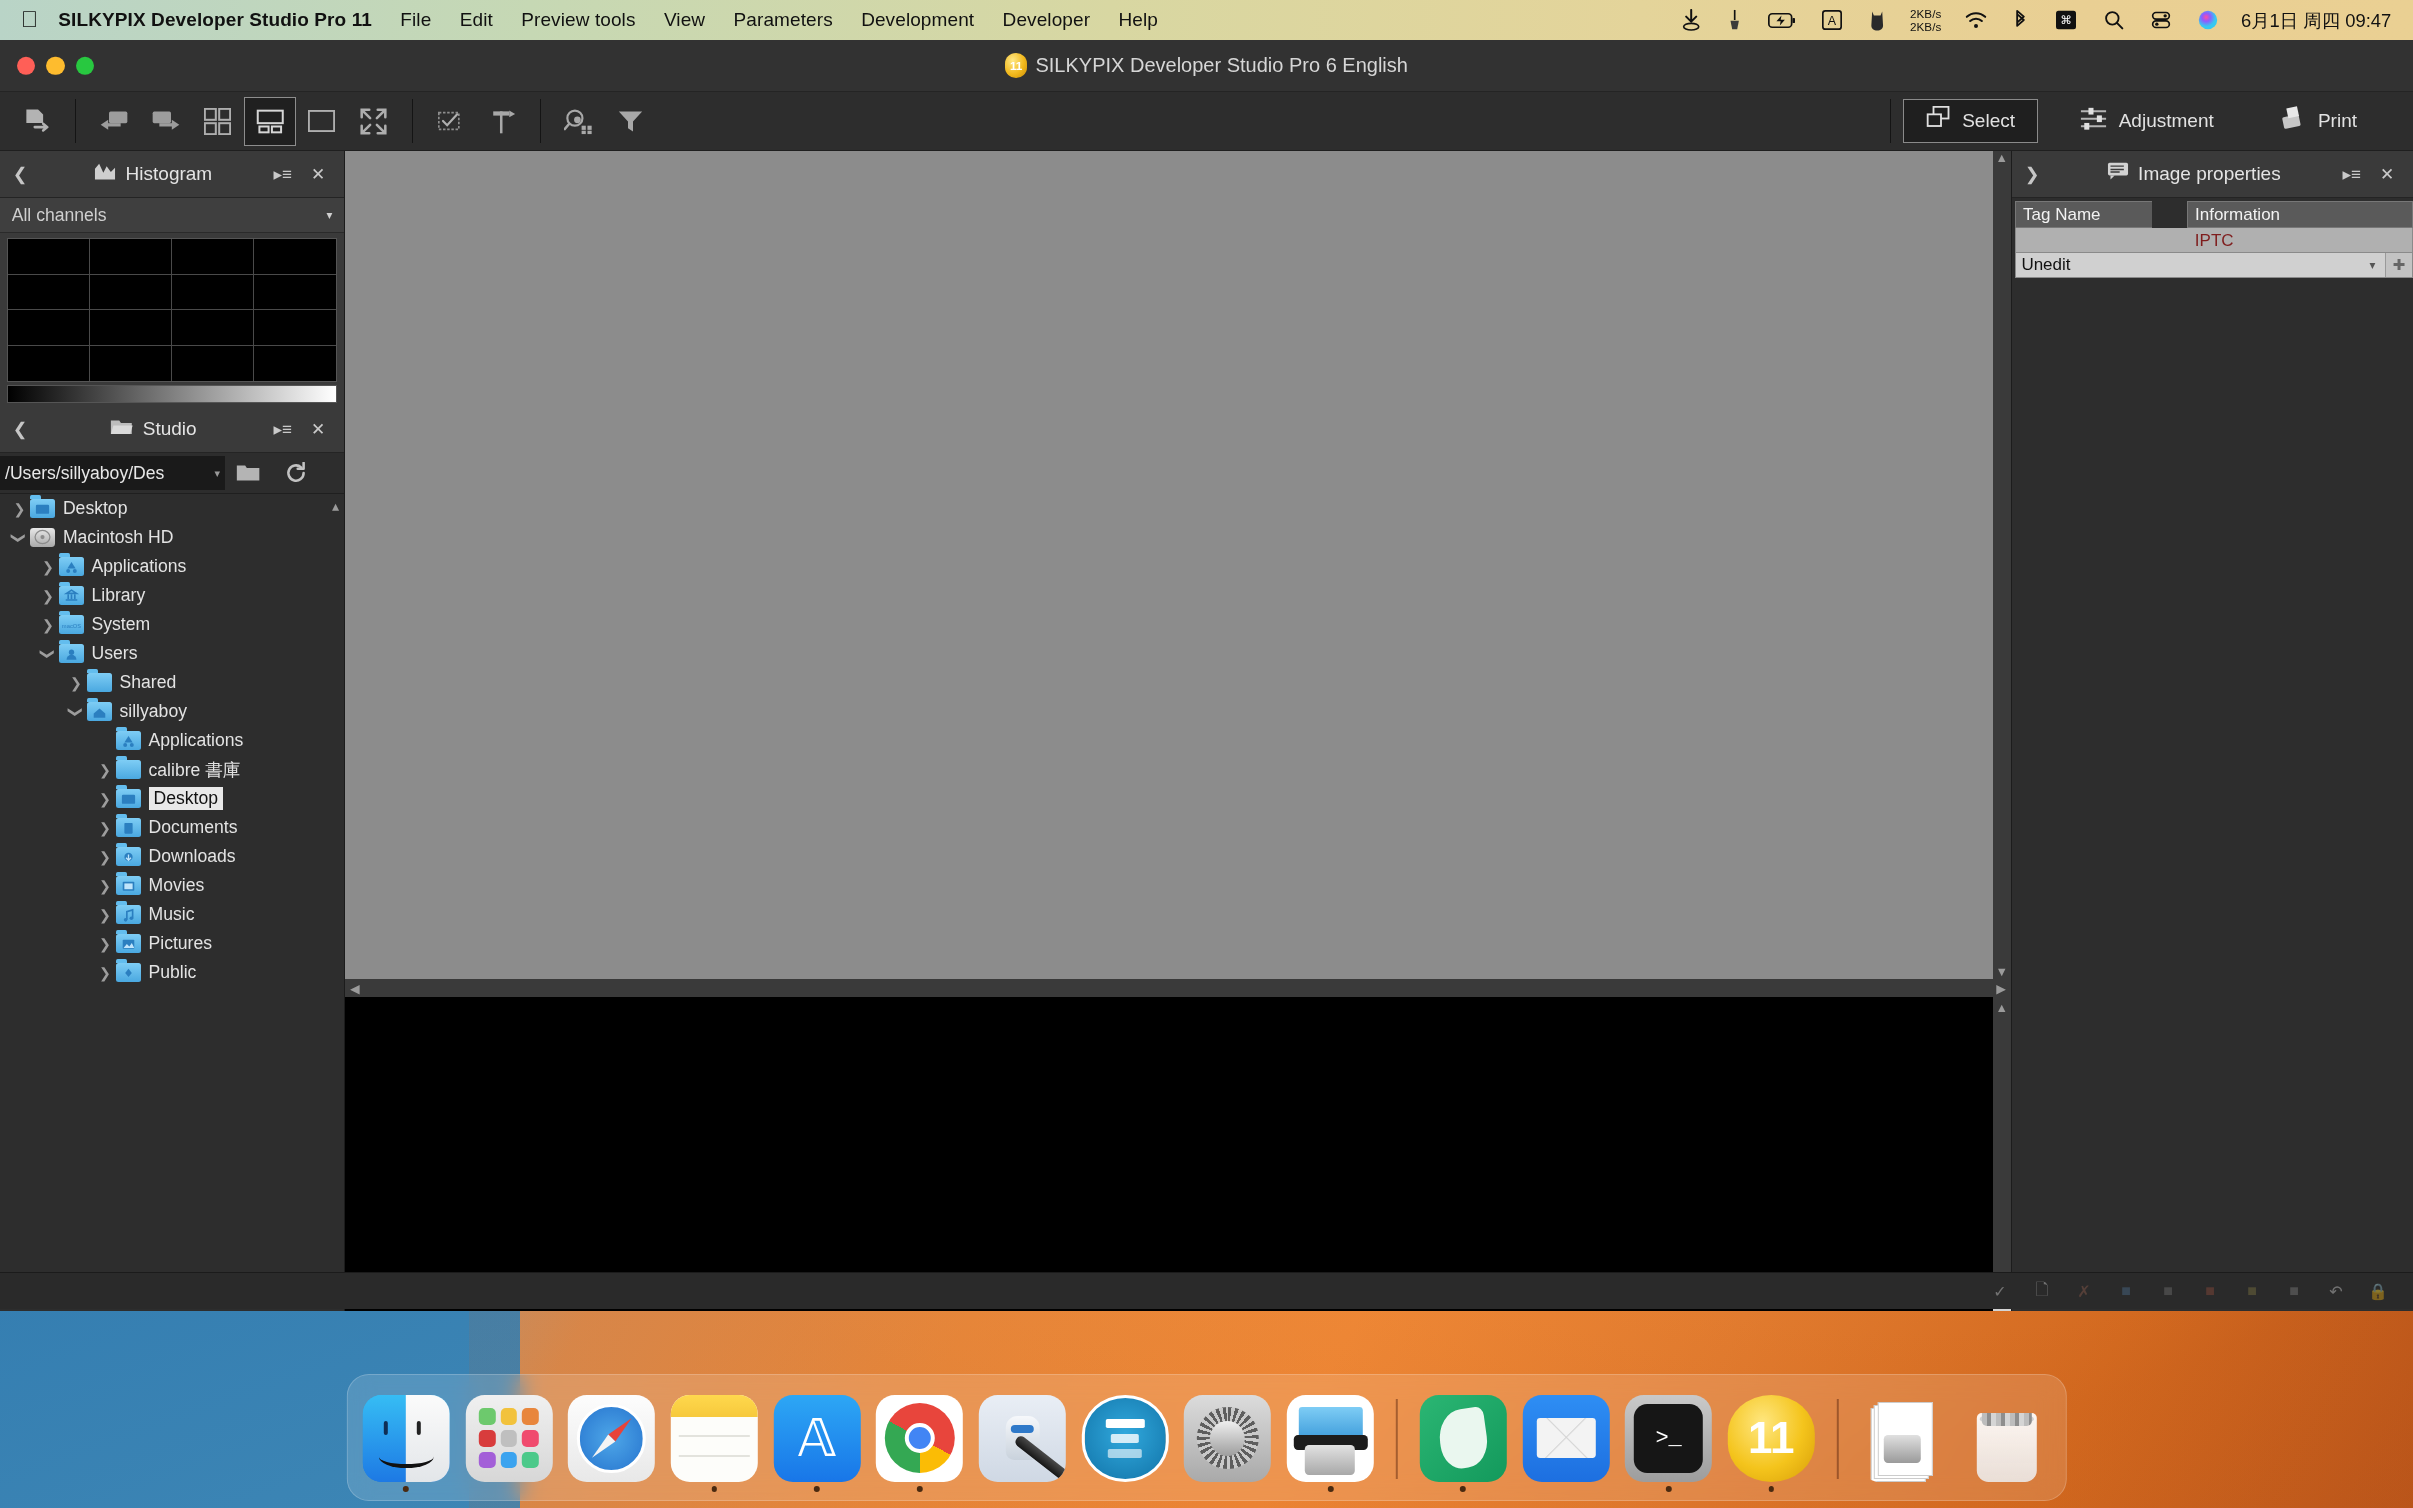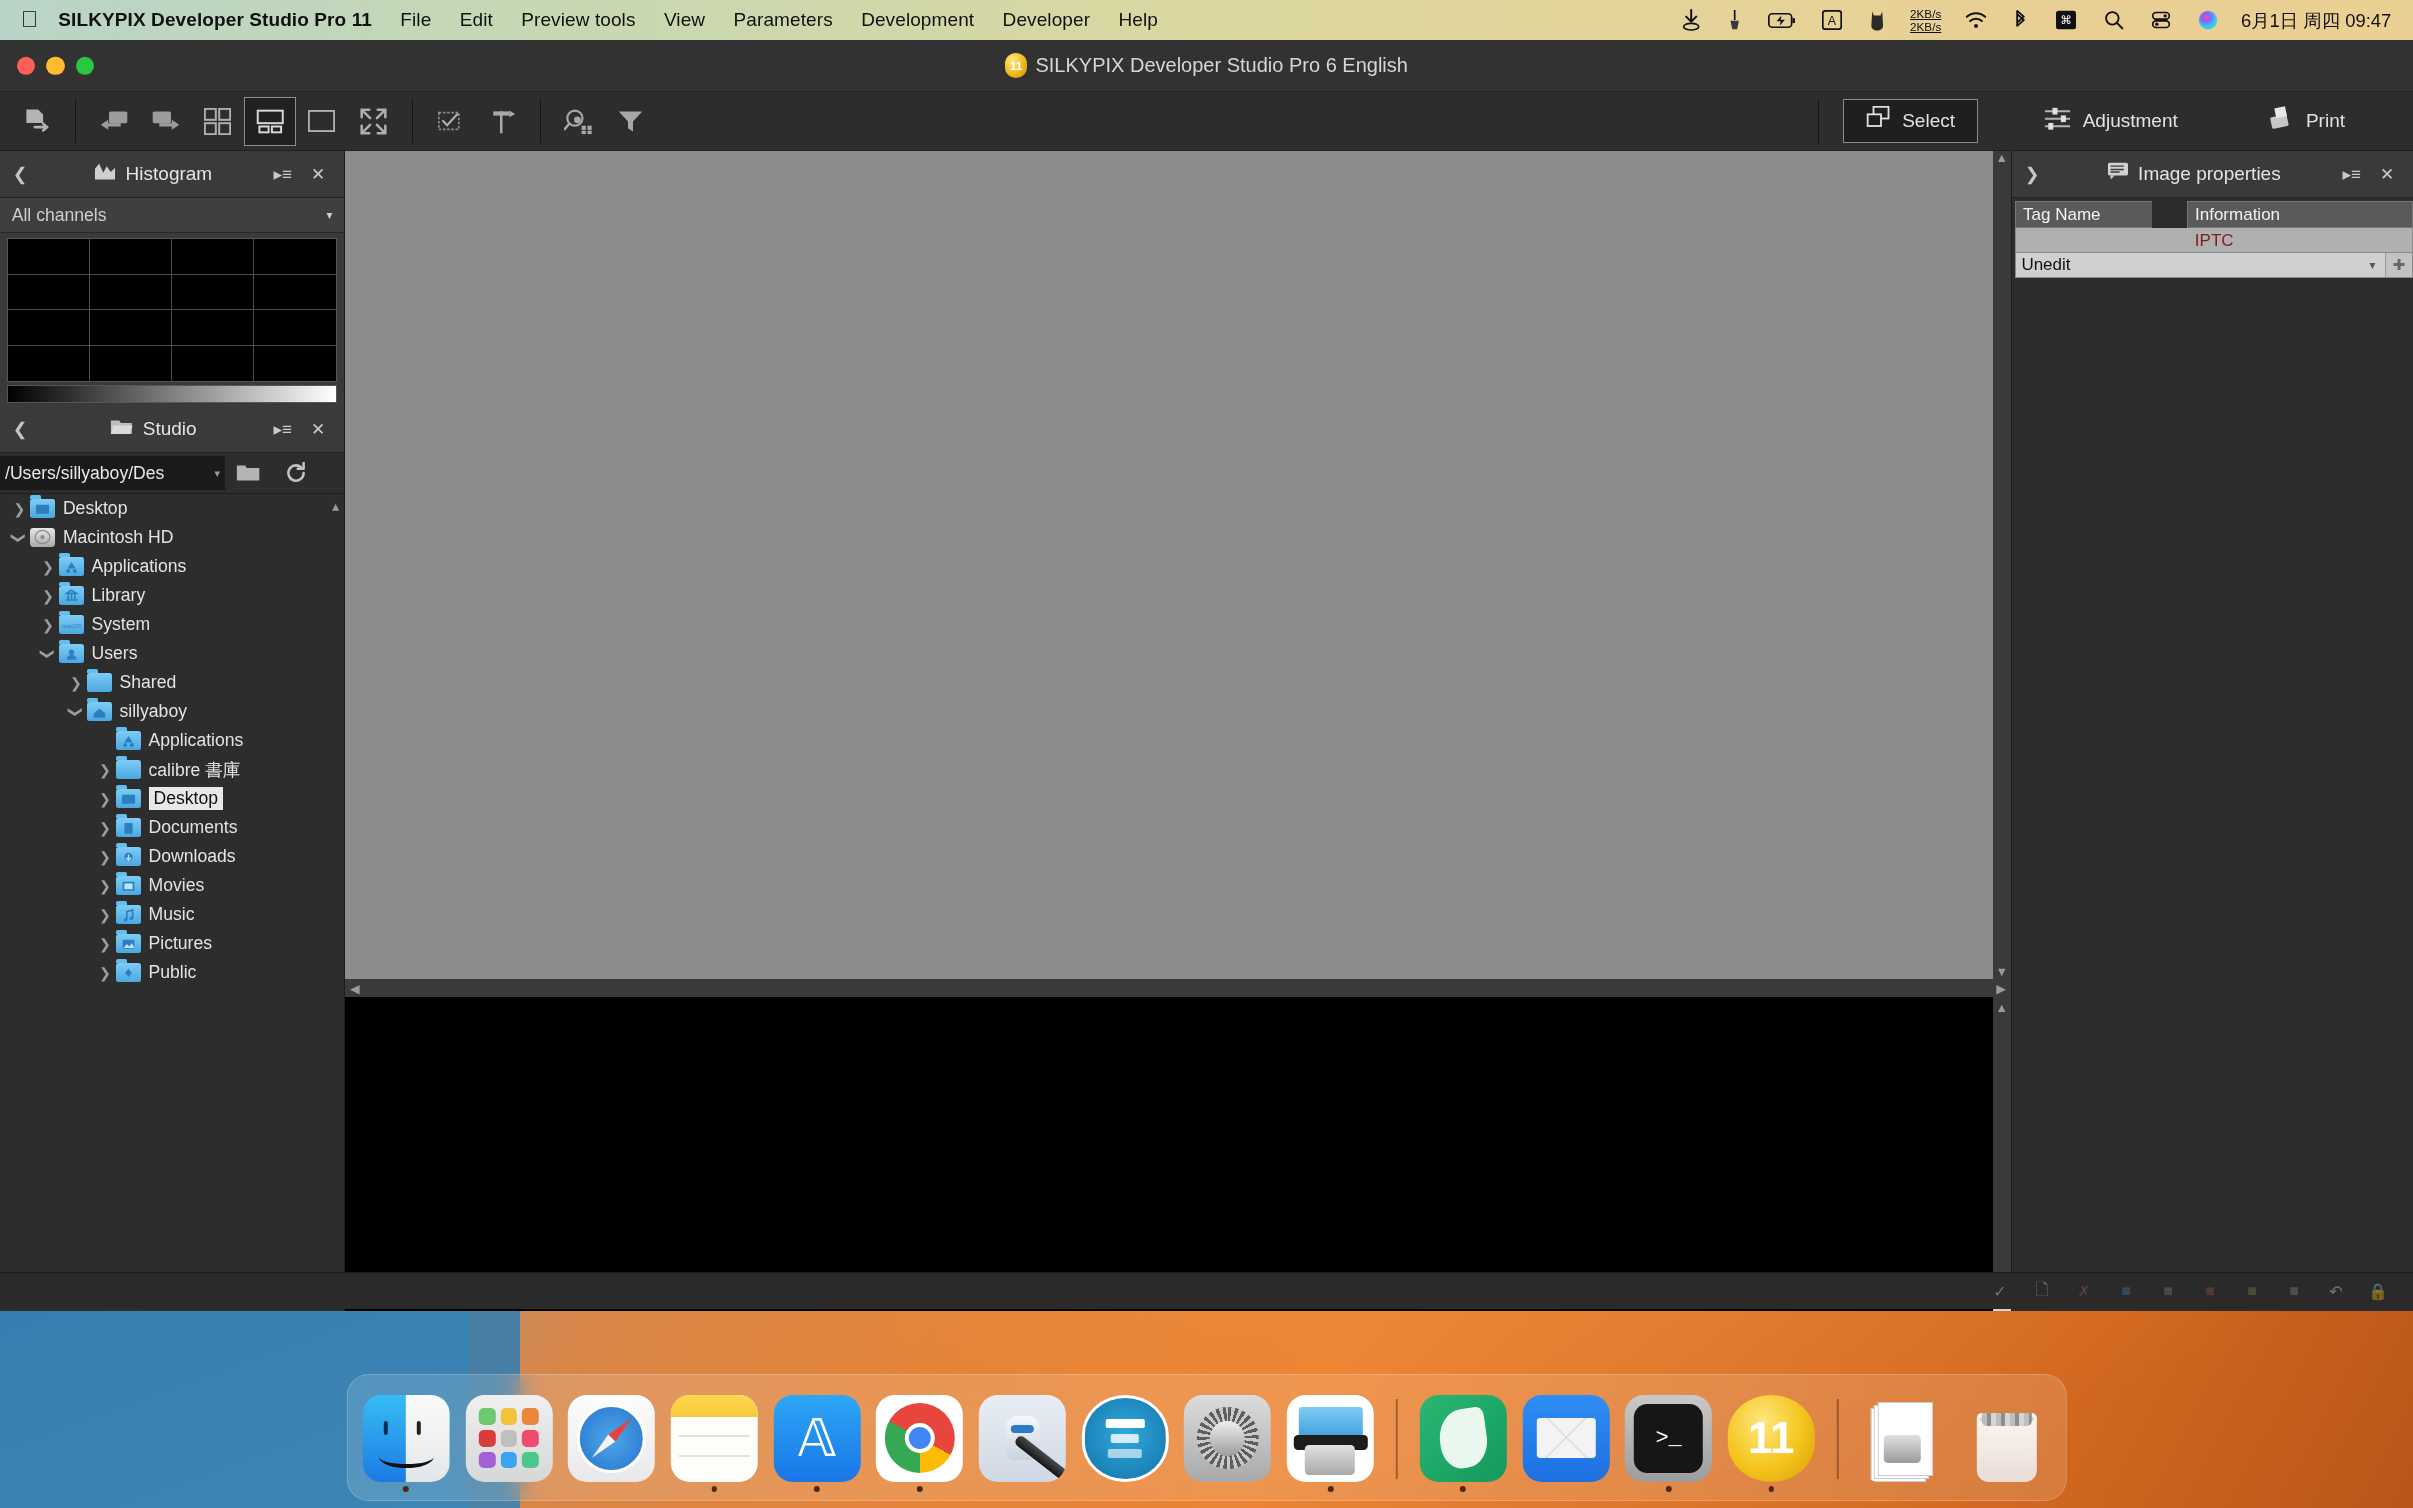--- a/index.html
+++ b/index.html
@@ -41,21 +41,21 @@
   .menu-item {
     font-size: 19px; padding: 0 14.2px; white-space:nowrap; color:#111;
     letter-spacing:0.1px;
   }
   .menu-item.appname { font-weight: 700; font-size:19px; padding-left:3.4px; }
   #menu-extras {
     margin-left:auto; display:flex; align-items:center; padding-right:18.4px; gap:0px;
   }
   .extra { padding: 0 13.4px; display:flex; align-items:center; justify-content:center; color:#0d0d0d; }
   .extra svg { display:block; }
-  .netspeed { font-size:11.7px; line-height:13.4px; text-align:right; padding:0 10px; font-family:"Liberation Sans",sans-serif;text-decoration:underline; }
+  .netspeed { font-size:11.7px; line-height:13.4px; text-align:right; padding:0 10px; font-family:"Liberation Sans",sans-serif; }
   .clock { font-size:18.4px; padding-left:10px; padding-right:3.4px; white-space:nowrap; }
 
   
   #appwin {
     position:absolute; left:0; top:40px; width:2413px; height:1270px; z-index:40;
     background:#2d2d2d;
     border-bottom: 0.8px solid #1a1a1a;
   }
 
   
@@ -78,21 +78,21 @@
   #toolbar {
     height:59px; background:#2d2d2d; display:flex; align-items:center;
     border-bottom:0.8px solid #1f1f1f; position:relative;
   }
   .tb-btn {
     width:52px; height:49px; display:flex; align-items:center; justify-content:center;
     color:#a8a8a8;
   }
   .tb-btn.active { background:#202020; border:0.8px solid #8d8d8d; }
   .tb-sep { width:0.8px; height:44px; background:#141414; margin:0 11.7px; }
-  #tb-right { margin-left:auto; display:flex; align-items:center; height:100%;gap:12px; }
+  #tb-right { margin-left:auto; display:flex; align-items:center; height:100%; }
   .mode-btn {
     display:flex; align-items:center; gap:11.7px; height:44px; padding:0 22px;
     color:#e2e2e2; font-size:19px;
   }
   .mode-btn.active { background:#1f1f1f; border:0.8px solid #8a8a8a; }
 
   
   #mainarea { display:flex; height:1160px; background:#2d2d2d; }
 
   

